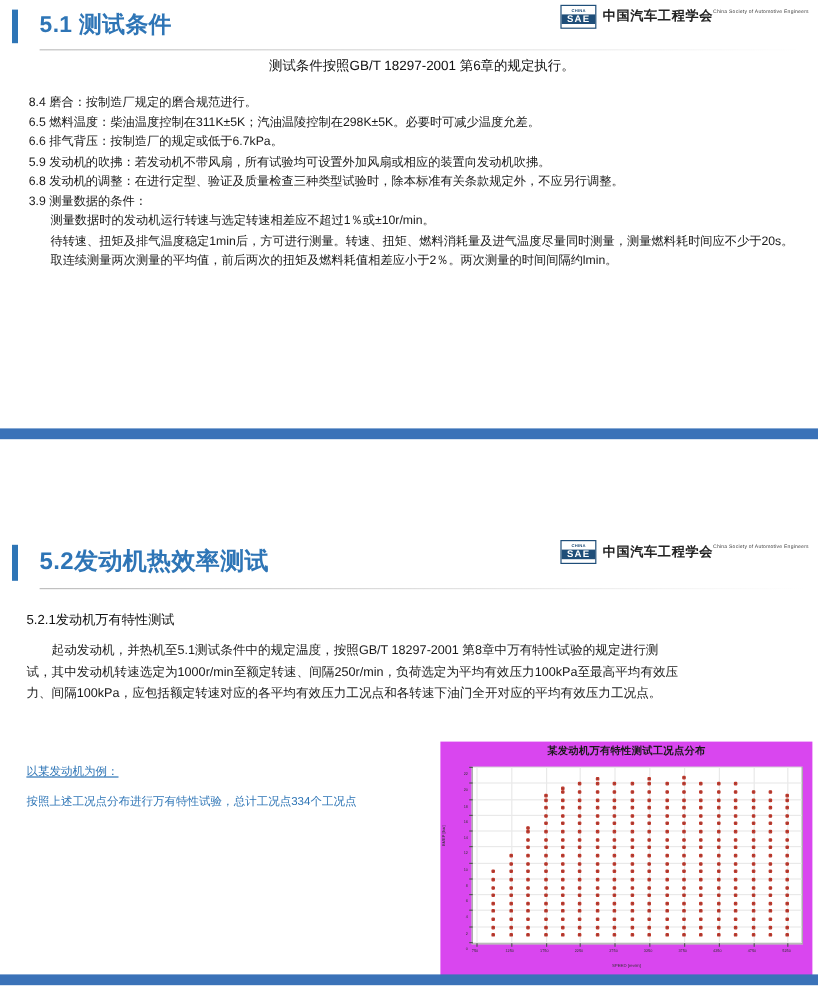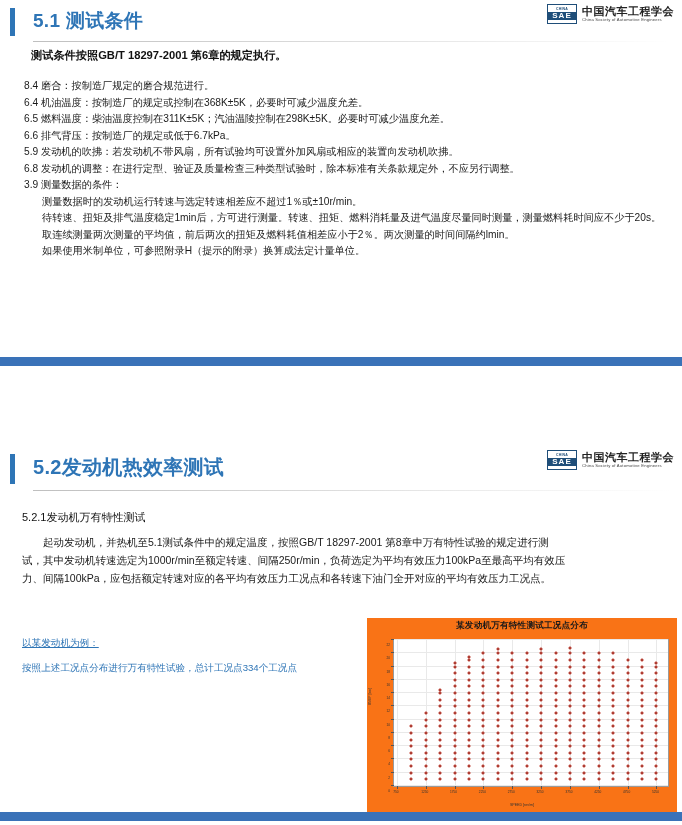--- a/index.html
+++ b/index.html
@@ -38,37 +38,38 @@
     display: flex; flex-direction: column; align-items: center; justify-content: center;
     line-height: 1;
   }
   .logo-mark .lm-top {
     font-size: 3.5px; color: #1f4e79; letter-spacing: .2px; font-weight: bold;
   }
   .logo-mark .lm-bot {
     font-size: 8px; font-weight: bold; color: #ffffff;
     background: #1f4e79; width: 100%; text-align: center; letter-spacing: 1px;
   }
-  .logo-text { display: flex; flex-direction: column; line-height: 1.15; }
+  .logo-text { display: flex; flex-direction: row; line-height: 1.15; }
   .logo-cn { font-size: 11px; font-weight: bold; color: #222; letter-spacing: .5px; }
   .logo-en { font-size: 4.2px; color: #444; letter-spacing: .2px; }
 
   .head-rule {
     position: absolute; left: 33px; right: 12px; top: 41px;
     height: 1px;
     background: linear-gradient(to right, #bfbfbf 0%, #d8d8d8 40%, #efefef 75%, #ffffff 100%);
   }
 
   .body-text {
     position: absolute; left: 24px; right: 10px; top: 46px;
     font-size: 10.2px; color: #1a1a1a; line-height: 1.62;
   }
   .lead {
-    font-weight: bold; font-size: 11.2px; color: #111;
+    font-weight: normal; font-size: 11.2px; color: #111;
     margin: 0 0 14px 7px;
+    text-align: center;
   }
   .para { margin: 0; white-space: normal; }
   .para.indent { text-indent: 18px; }
   .sub { margin: 0; padding-left: 18px; }
 
   .divider {
     position: absolute; left: 0; width: 682px; height: 9px; background: #3a72b8;
   }
   .divider-1 { top: 357px; }
   .divider-2 { top: 812px; }
@@ -86,21 +87,21 @@
   }
   .note-2 {
     position: absolute; left: 22px; top: 222px;
     font-size: 9.6px; color: #2e75b6;
   }
 
   
   .chart-wrap {
     position: absolute; left: 367px; top: 178px;
     width: 310px; height: 195px;
-    background: #f97316;
+    background: #d946ef;
   }
   .chart-title {
     text-align: center; font-size: 8.6px; font-weight: bold; color: #1a1a1a;
     margin: 2px 0 1px 0; letter-spacing: .2px;
   }
   .plot-outer { position: relative; width: 310px; height: 175px; }
   .ylabel {
     position: absolute; left: 1px; top: 72px;
     font-size: 3.4px; color: #333;
     transform: rotate(-90deg); transform-origin: left top;
@@ -162,30 +163,28 @@
           <span class="logo-cn">中国汽车工程学会</span>
           <span class="logo-en">China Society of Automotive Engineers</span>
         </div>
       </div>
       <div class="head-rule"></div>
     </div>
 
     <div class="body-text">
       <p class="lead">测试条件按照GB/T 18297-2001 第6章的规定执行。</p>
       <p class="para">8.4 磨合：按制造厂规定的磨合规范进行。</p>
-      <p class="para">6.4 机油温度：按制造厂的规定或控制在368K±5K，必要时可减少温度允差。</p>
       <p class="para">6.5 燃料温度：柴油温度控制在311K±5K；汽油温陵控制在298K±5K。必要时可减少温度允差。</p>
       <p class="para">6.6 排气背压：按制造厂的规定或低于6.7kPa。</p>
       <p class="para">5.9 发动机的吹拂：若发动机不带风扇，所有试验均可设置外加风扇或相应的装置向发动机吹拂。</p>
       <p class="para">6.8 发动机的调整：在进行定型、验证及质量检查三种类型试验时，除本标准有关条款规定外，不应另行调整。</p>
       <p class="para">3.9 测量数据的条件：</p>
       <p class="sub">测量数据时的发动机运行转速与选定转速相差应不超过1％或±10r/min。</p>
       <p class="sub">待转速、扭矩及排气温度稳定1min后，方可进行测量。转速、扭矩、燃料消耗量及进气温度尽量同时测量，测量燃料耗时间应不少于20s。</p>
       <p class="sub">取连续测量两次测量的平均值，前后两次的扭矩及燃料耗值相差应小于2％。两次测量的时间间隔约lmin。</p>
-      <p class="sub">如果使用米制单位，可参照附录H（提示的附录）换算成法定计量单位。</p>
     </div>
   </div>
 
   <div class="divider divider-1"></div>
 
   <div class="slide slide-2">
 
     <div class="slide-head" style="height:52px;">
       <div class="accent-bar" style="top:14px;height:30px;"></div>
       <div class="slide-title" style="top:14px;font-size:20px;">5.2发动机热效率测试</div>

